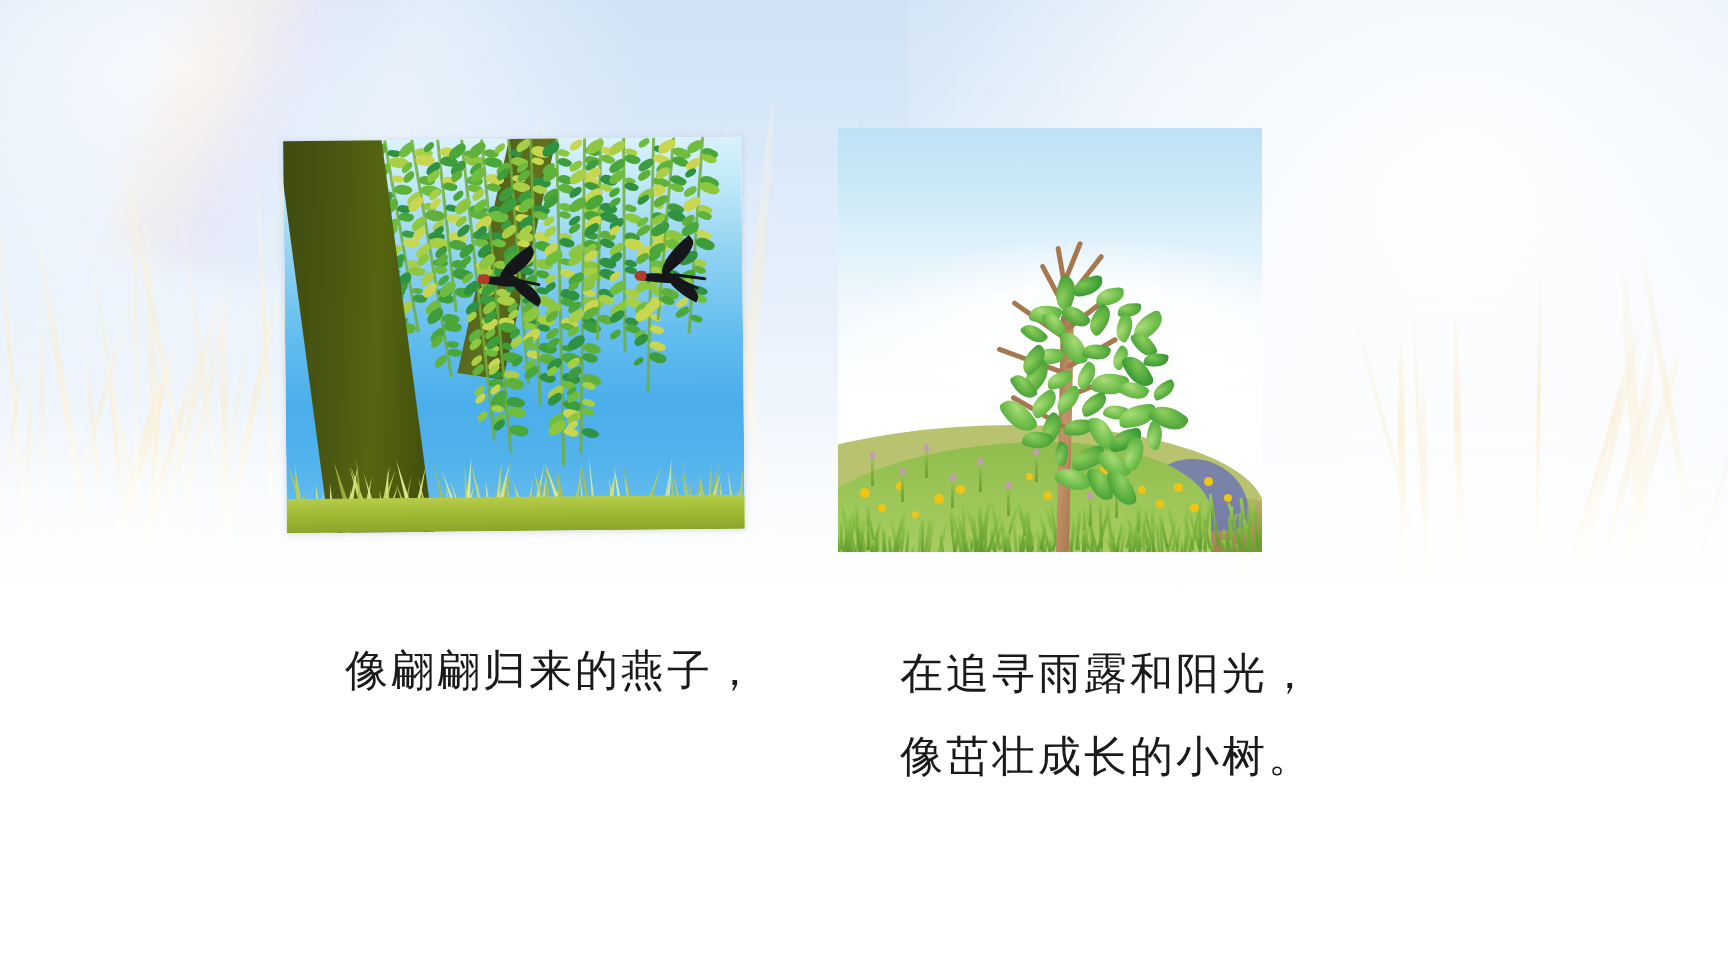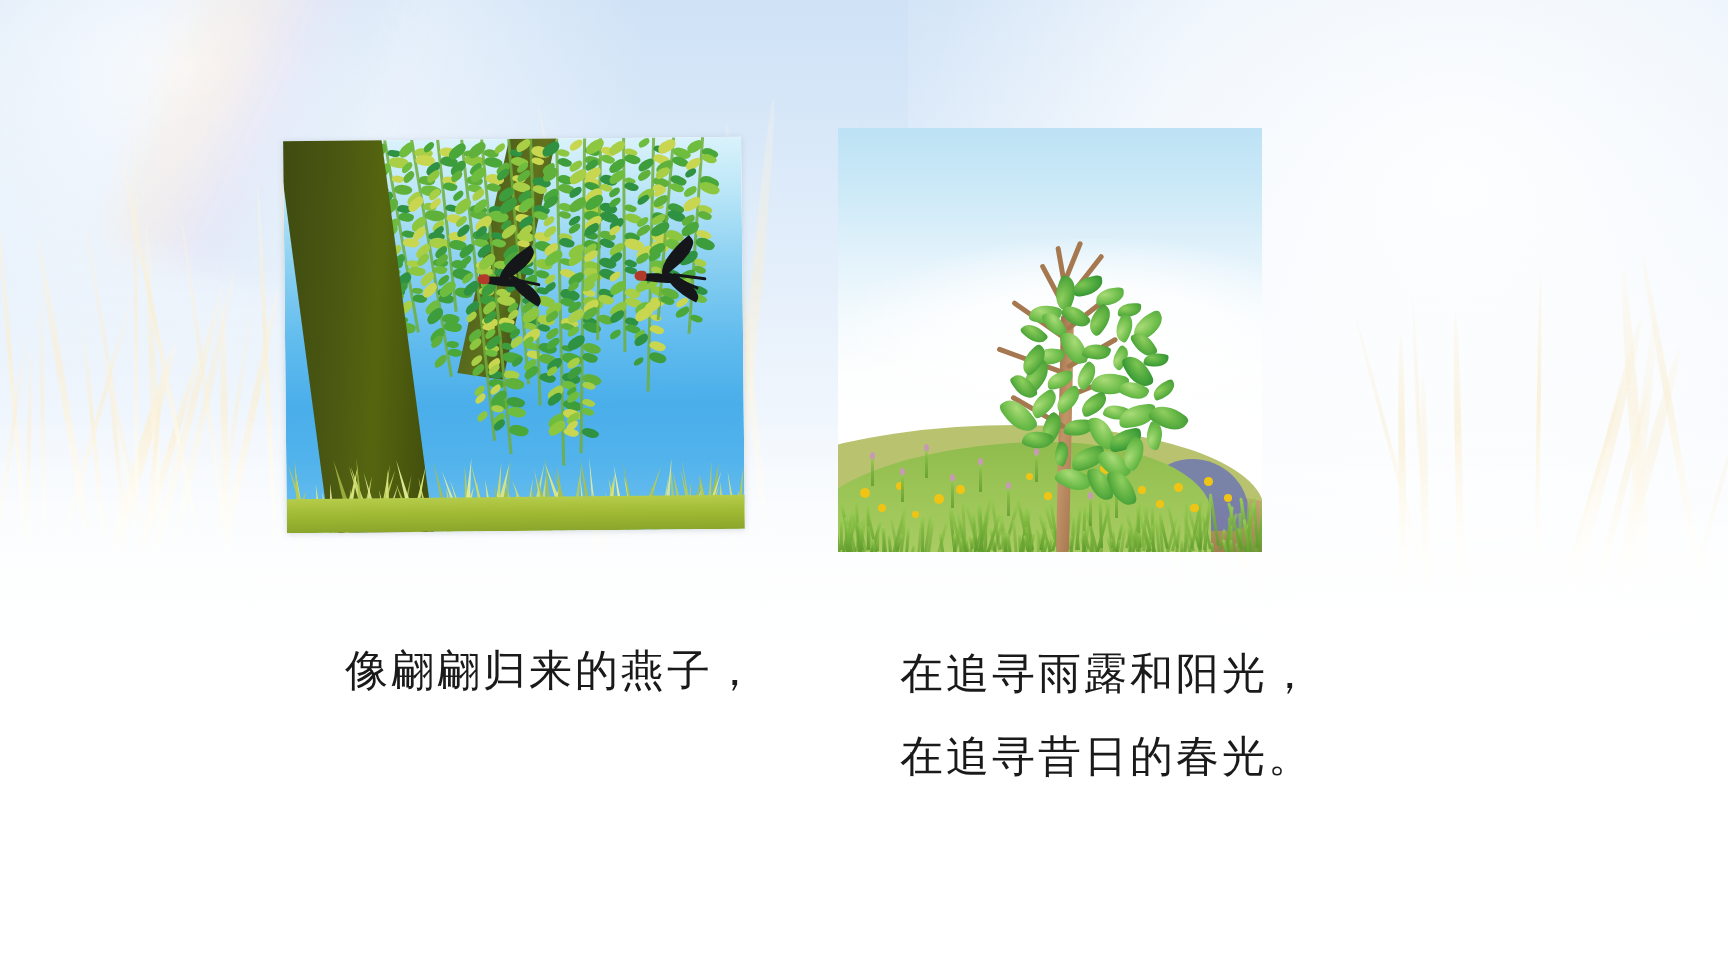--- a/index.html
+++ b/index.html
@@ -1428,15 +1428,15 @@
         <div class="tleaf" style="left: 160.742px; top: 276.445px; width: 38.5px; height: 23.1px; transform: rotate(54.6deg); background: radial-gradient(at 32% 38%, rgb(169, 219, 119) 0%, rgb(108, 188, 73) 55%, rgb(61, 155, 57) 100%);"></div>
         <div class="tleaf" style="left: 185.281px; top: 303.168px; width: 29.4px; height: 17.7px; transform: rotate(17deg);"></div>
         <div class="tleaf" style="left: 314.21px; top: 254.926px; width: 23.6px; height: 14.1px; transform: rotate(-25.8deg);"></div>
         <div class="tleaf" style="left: 311.688px; top: 279.013px; width: 36.6px; height: 22px; transform: rotate(32.3deg);"></div>
         <div class="tleaf" style="left: 302.738px; top: 300.043px; width: 26.5px; height: 15.9px; transform: rotate(-71.2deg); background: radial-gradient(at 32% 38%, rgb(169, 219, 119) 0%, rgb(108, 188, 73) 55%, rgb(61, 155, 57) 100%);"></div>
       </div>
   </div>
 
   <div class="caption" id="cap-left-line1">像翩翩归来的燕子，</div>
   <div class="caption" id="cap-right-line1">在追寻雨露和阳光，</div>
-  <div class="caption" id="cap-right-line2">在追寻昔日的春光。</div>
+  <div class="caption" id="cap-right-line2">像茁壮成长的小树。</div>
 
 </div>
 
 </body></html>

